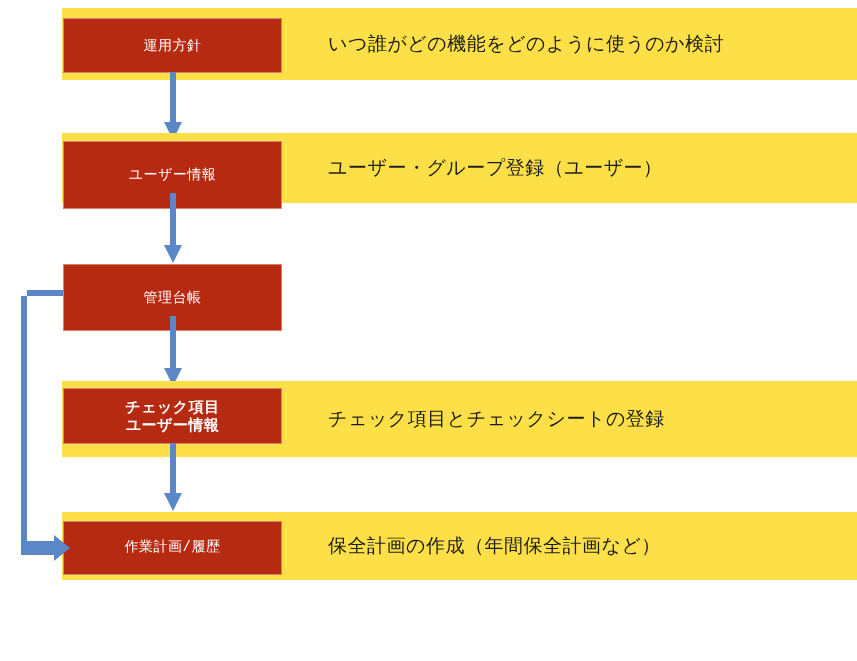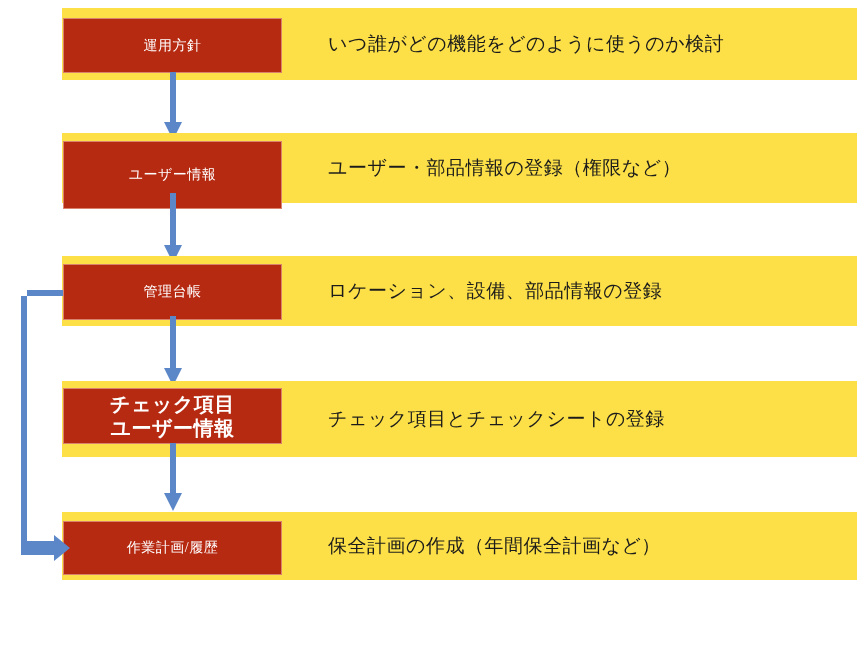--- a/index.html
+++ b/index.html
@@ -54,21 +54,21 @@
     align-items: center;
     justify-content: center;
     color: #ffffff;
     font-size: 14px;
     line-height: 1.22;
     letter-spacing: 0.5px;
     white-space: nowrap;
     font-family: "Liberation Serif", "DejaVu Serif", serif;
   }
   .node.two-line {
-    font-size: 20px;
+    font-size: 15px;
     font-weight: bold;
   }
   .node .line2 { display: block; }
 
   
   .arrow-v {
     position: absolute;
     width: 22px;
     overflow: visible;
   }
@@ -90,36 +90,33 @@
     <span>運用方針</span>
   </div>
 
   <div class="arrow-v" style="left:162px; top:72px; height:70px;">
     <svg width="22" height="70" viewBox="0 0 22 70" xmlns="http://www.w3.org/2000/svg">
       <path d="M8 0 L14 0 L14 50 L20 50 L11 68 L2 50 L8 50 Z" fill="#5B87C8"></path>
     </svg>
   </div>
 
   <div class="band" style="top:133px; height:70px;">
-    <div class="band-desc">ユーザー・部品情報の登録（権限など）</div>
+    <div class="band-desc">ユーザー・グループ登録（ユーザー）</div>
   </div>
   <div class="node" style="top:141px; height:68px;">
     <span>ユーザー情報</span>
   </div>
 
   <div class="arrow-v" style="left:162px; top:193px; height:72px;">
     <svg width="22" height="72" viewBox="0 0 22 72" xmlns="http://www.w3.org/2000/svg">
       <path d="M8 0 L14 0 L14 52 L20 52 L11 70 L2 52 L8 52 Z" fill="#5B87C8"></path>
     </svg>
   </div>
 
-  <div class="band" style="top:256px; height:70px;">
-    <div class="band-desc">ロケーション、設備、部品情報の登録</div>
-  </div>
-  <div class="node" style="top:264px; height:56px;">
+  <div class="node" style="top:264px; height:67px;">
     <span>管理台帳</span>
   </div>
 
   <div class="arrow-v" style="left:162px; top:316px; height:72px;">
     <svg width="22" height="72" viewBox="0 0 22 72" xmlns="http://www.w3.org/2000/svg">
       <path d="M8 0 L14 0 L14 52 L20 52 L11 70 L2 52 L8 52 Z" fill="#5B87C8"></path>
     </svg>
   </div>
 
   <div class="band" style="top:381px; height:76px;">
@@ -132,21 +129,21 @@
 
   <div class="arrow-v" style="left:162px; top:443px; height:70px;">
     <svg width="22" height="70" viewBox="0 0 22 70" xmlns="http://www.w3.org/2000/svg">
       <path d="M8 0 L14 0 L14 50 L20 50 L11 68 L2 50 L8 50 Z" fill="#5B87C8"></path>
     </svg>
   </div>
 
   <div class="band" style="top:512px; height:68px;">
     <div class="band-desc">保全計画の作成（年間保全計画など）</div>
   </div>
-  <div class="node" style="top:521px; height:54px;">
+  <div class="node" style="top:521px; height:54px;font-family:Liberation Mono, monospace;">
     <span>作業計画/履歴</span>
   </div>
 
   <div class="loop" style="left:18px; top:283px;">
     <svg width="60" height="285" viewBox="0 0 60 285" xmlns="http://www.w3.org/2000/svg">
       <path d="M45 7
                L9 7
                L9 258
                L36 258
                L36 252

